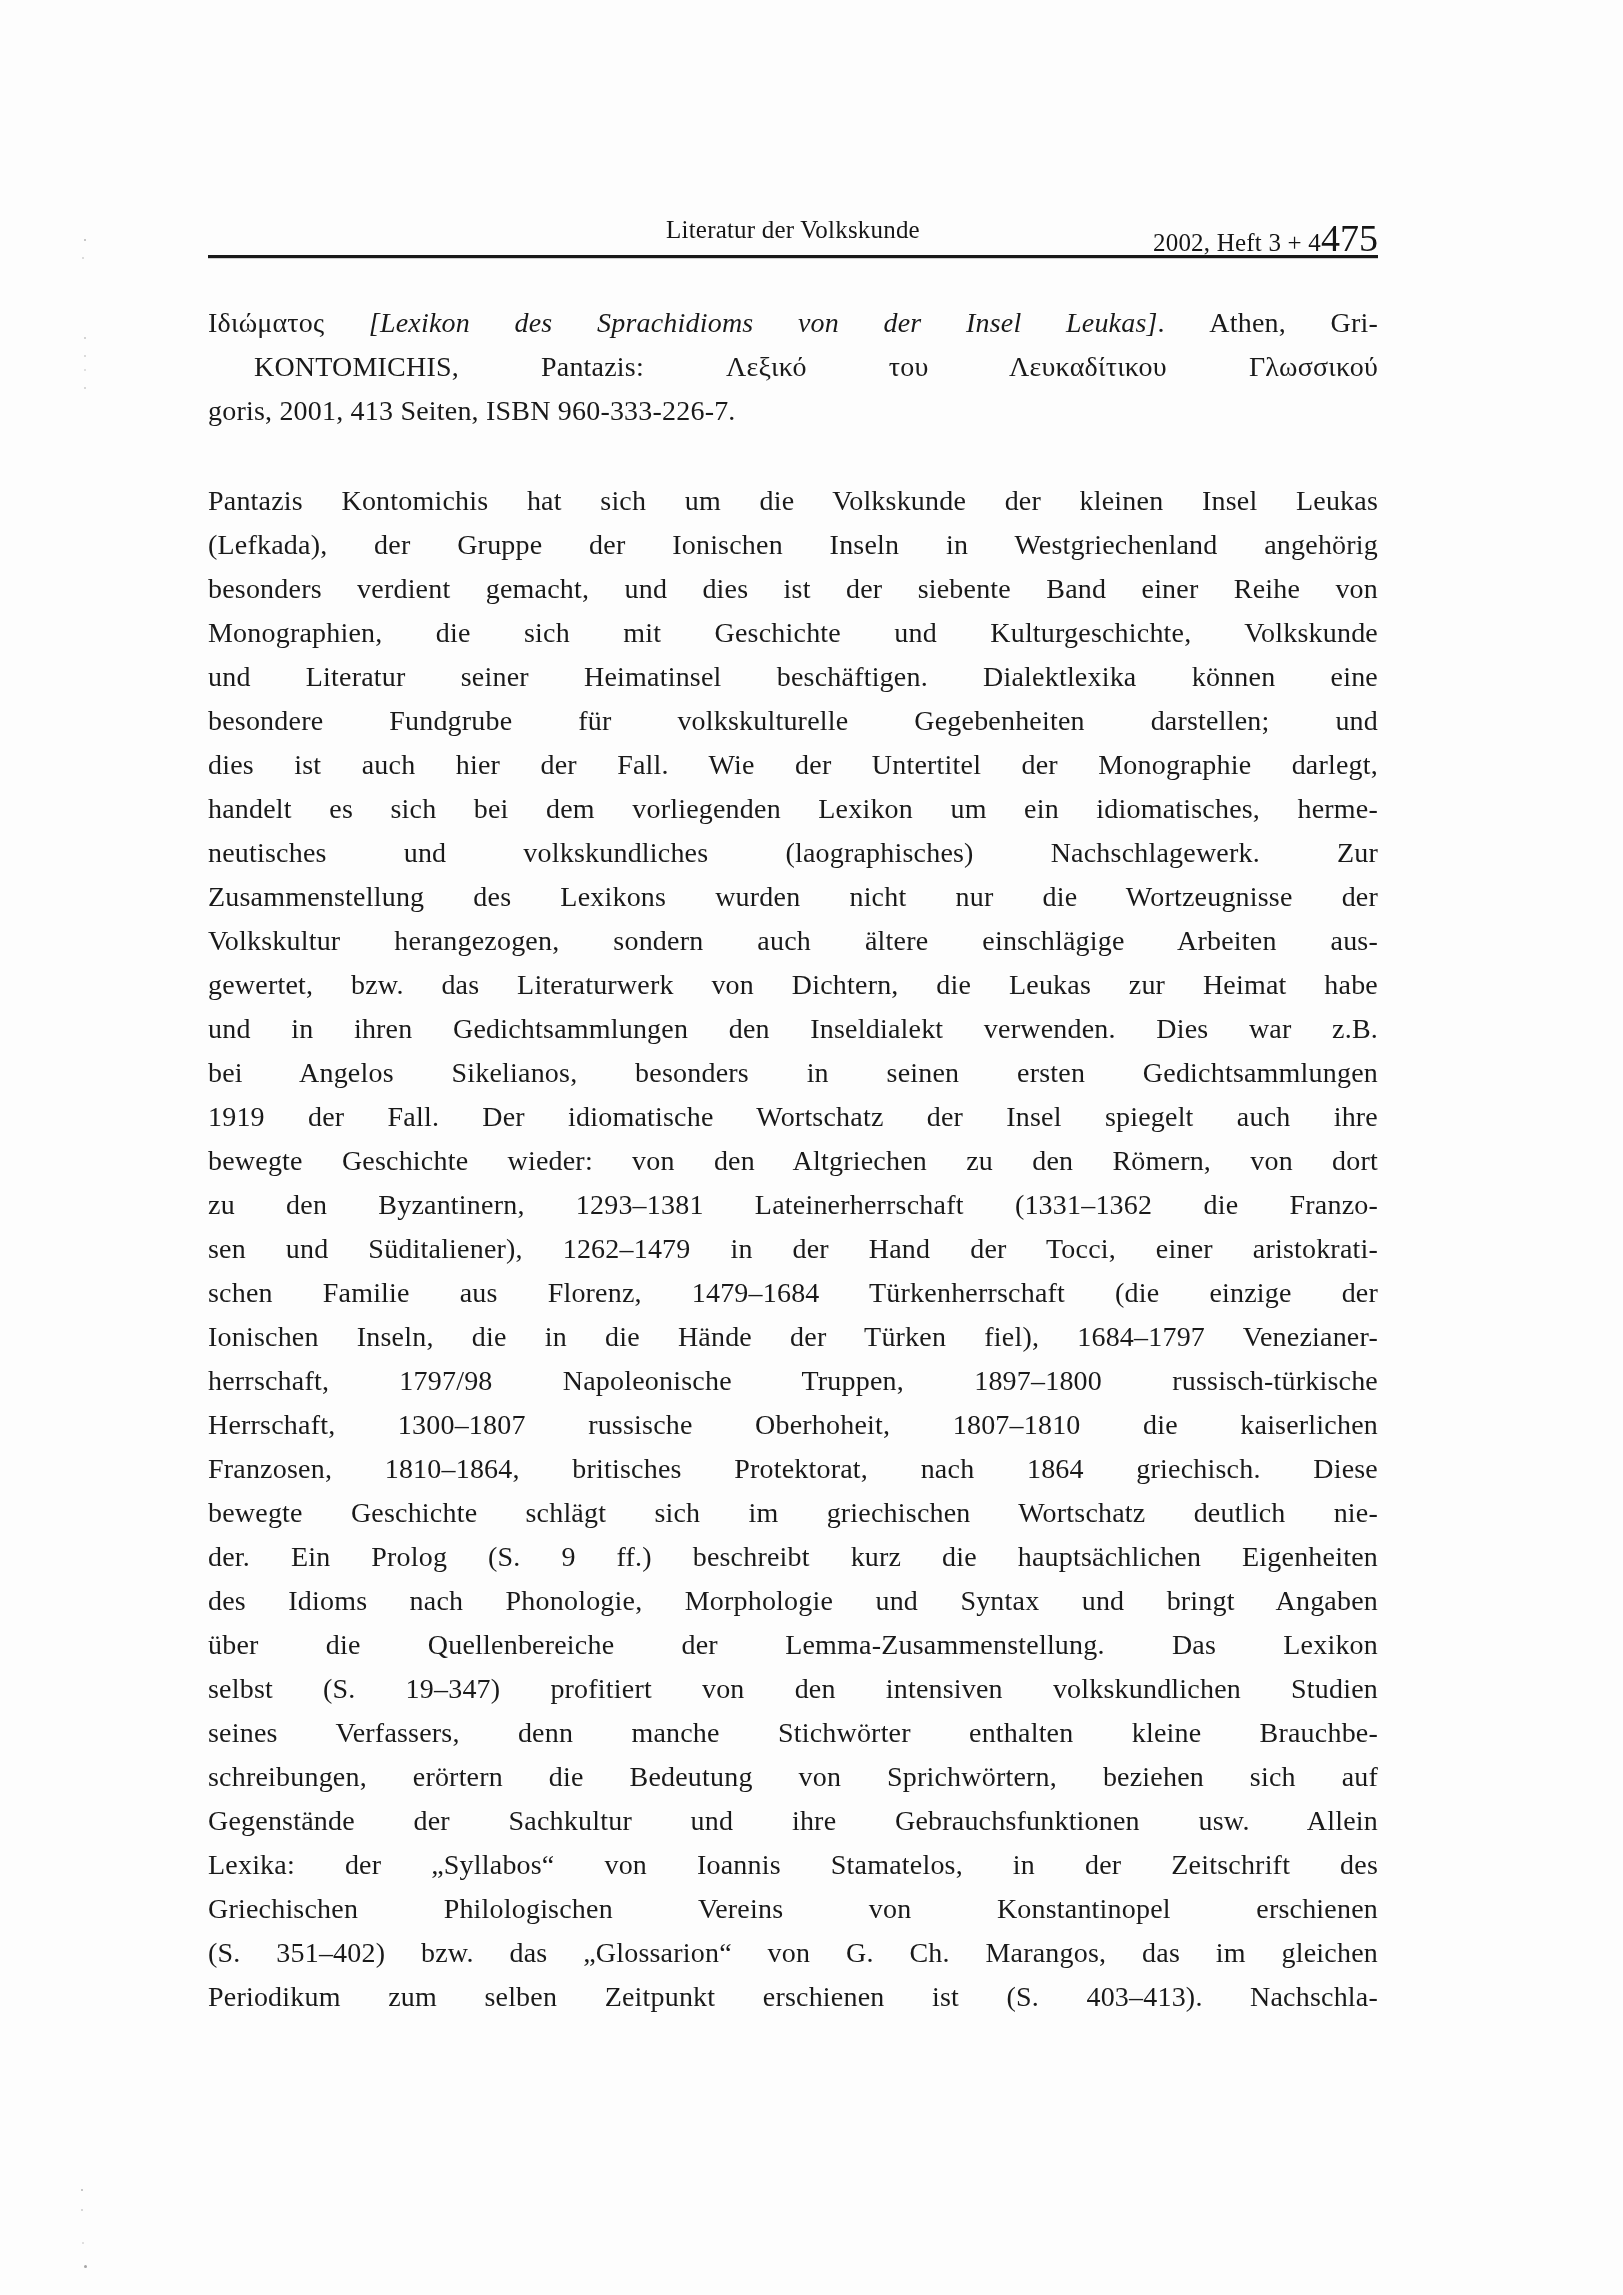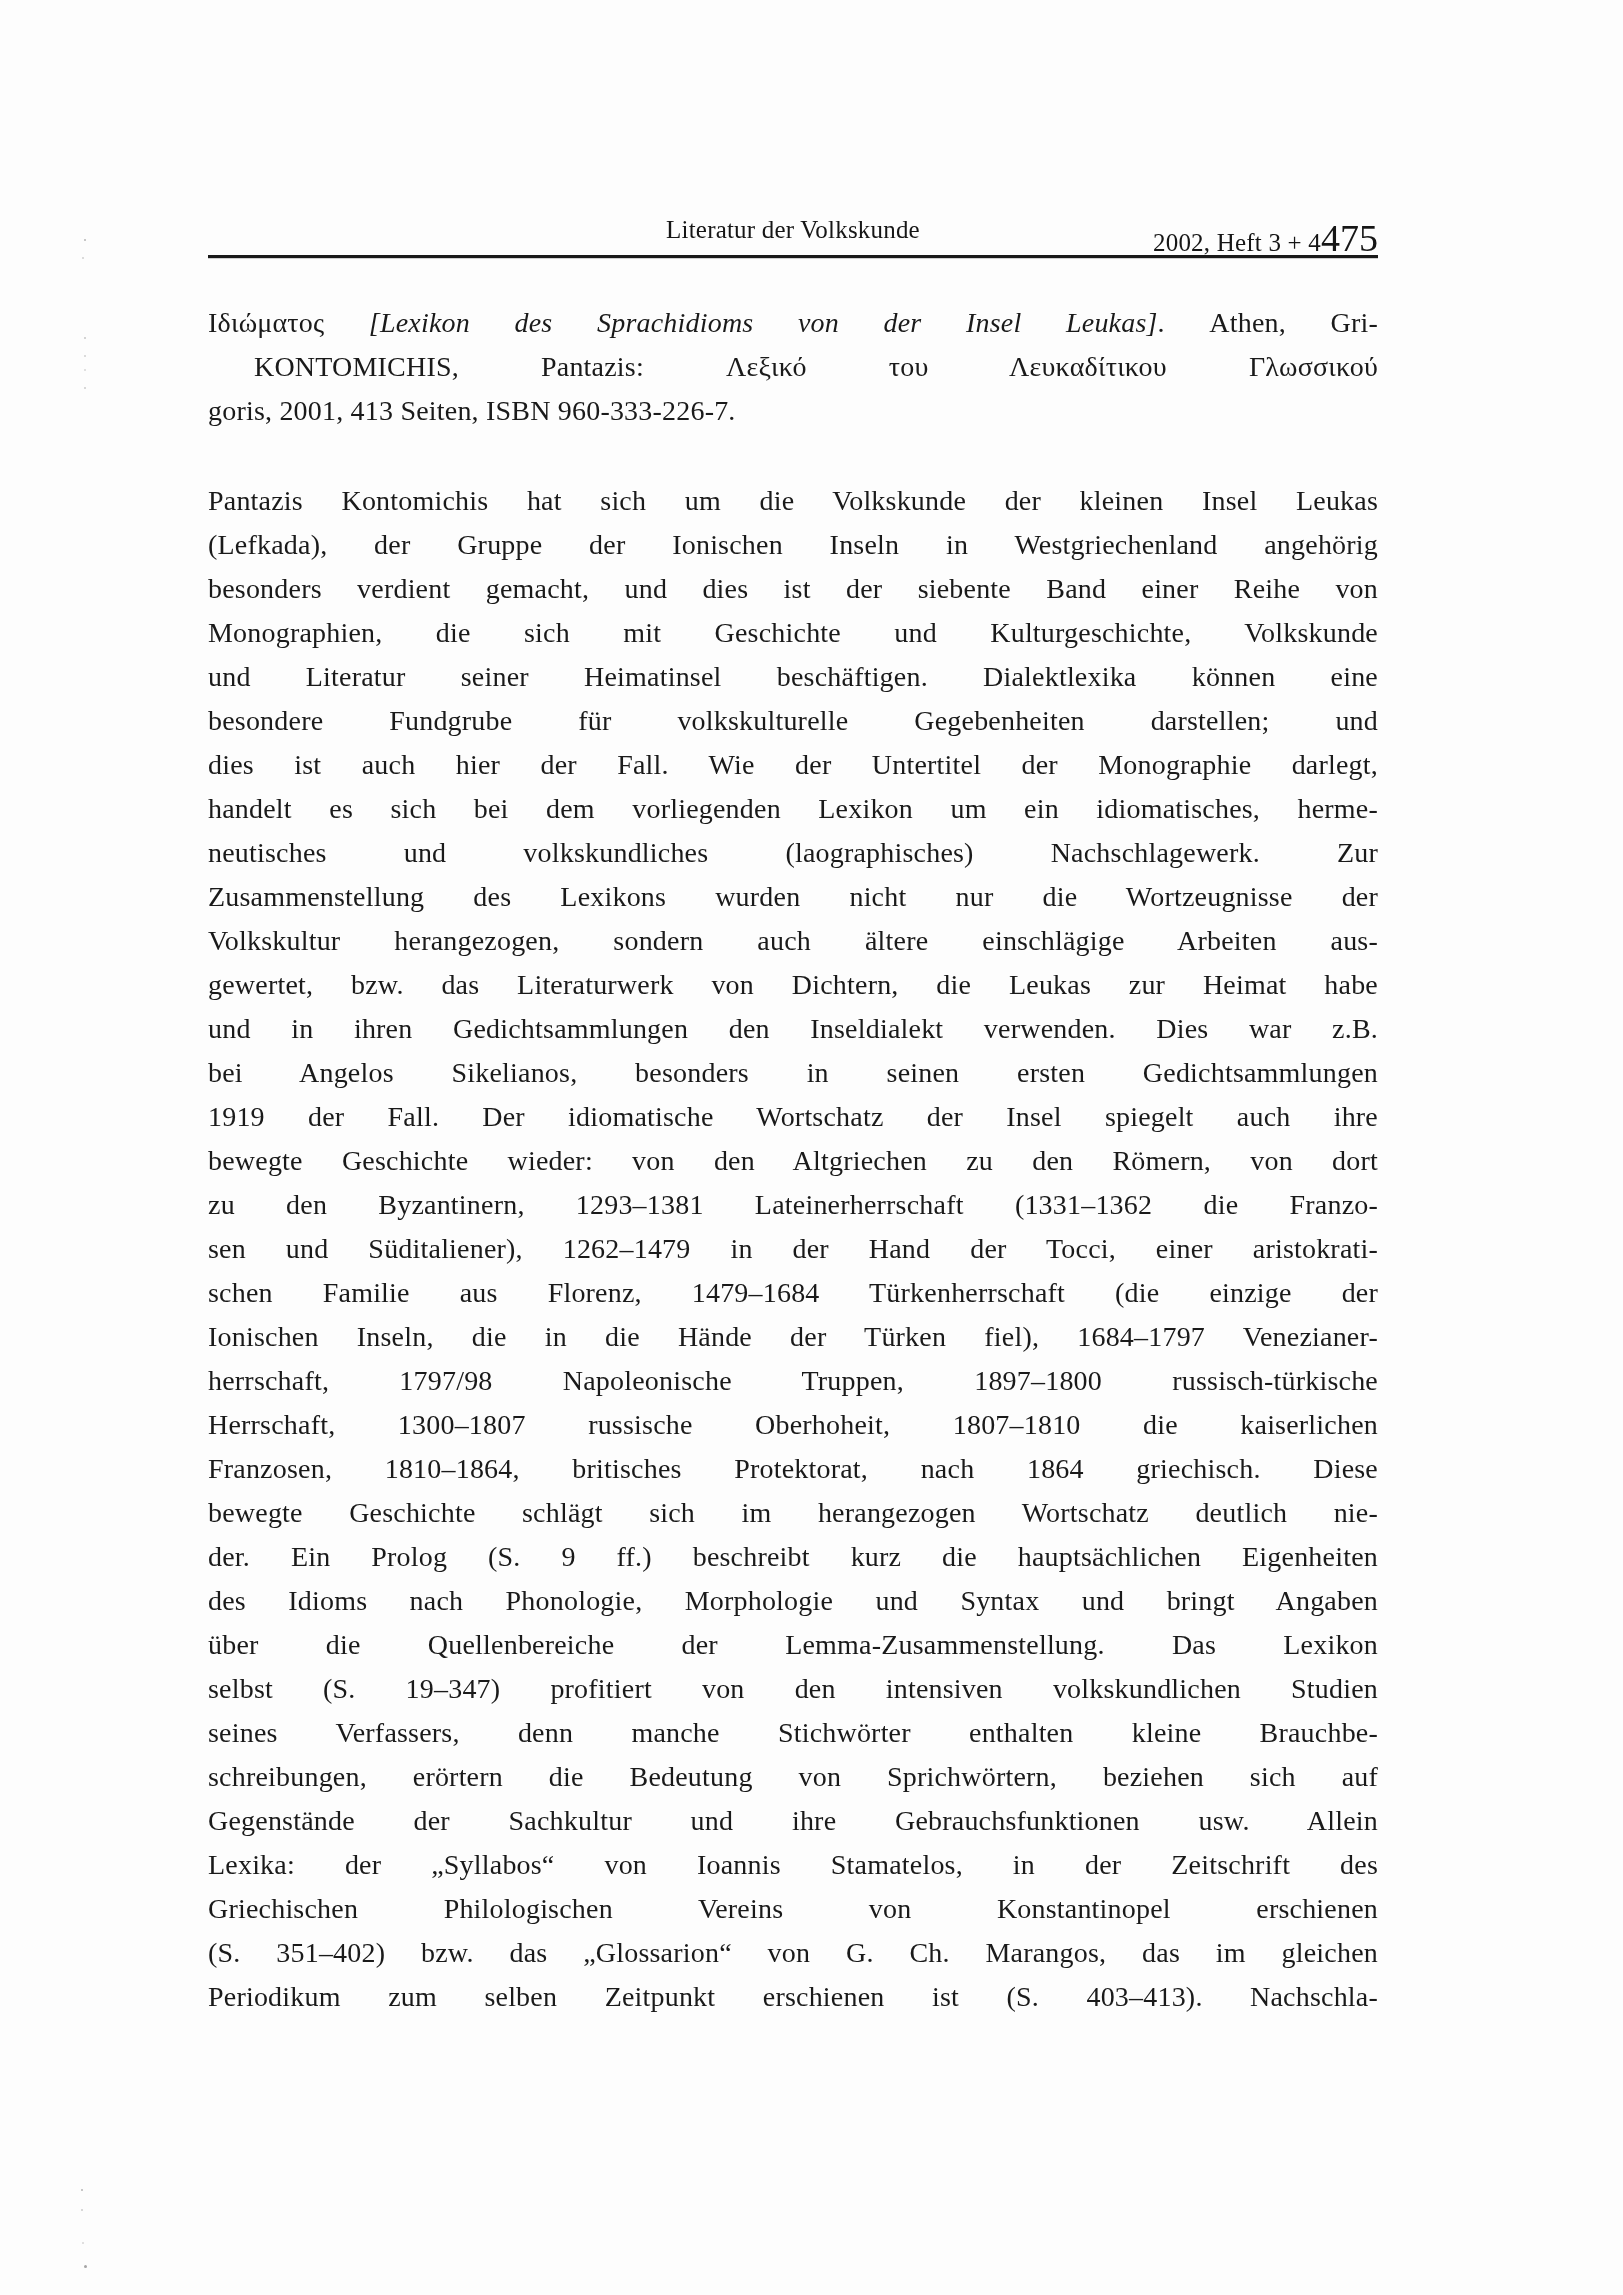--- a/index.html
+++ b/index.html
@@ -106,21 +106,21 @@
       <div class="line"><span>bei Angelos Sikelianos, besonders in seinen ersten Gedichtsammlungen</span></div>
       <div class="line"><span>1919 der Fall. Der idiomatische Wortschatz der Insel spiegelt auch ihre</span></div>
       <div class="line"><span>bewegte Geschichte wieder: von den Altgriechen zu den Römern, von dort</span></div>
       <div class="line"><span>zu den Byzantinern, 1293–1381 Lateinerherrschaft (1331–1362 die Franzo-</span></div>
       <div class="line"><span>sen und Süditaliener), 1262–1479 in der Hand der Tocci, einer aristokrati-</span></div>
       <div class="line"><span>schen Familie aus Florenz, 1479–1684 Türkenherrschaft (die einzige der</span></div>
       <div class="line"><span>Ionischen Inseln, die in die Hände der Türken fiel), 1684–1797 Venezianer-</span></div>
       <div class="line"><span>herrschaft, 1797/98 Napoleonische Truppen, 1897–1800 russisch-türkische</span></div>
       <div class="line"><span>Herrschaft, 1300–1807 russische Oberhoheit, 1807–1810 die kaiserlichen</span></div>
       <div class="line"><span>Franzosen, 1810–1864, britisches Protektorat, nach 1864 griechisch. Diese</span></div>
-      <div class="line"><span>bewegte Geschichte schlägt sich im herangezogen Wortschatz deutlich nie-</span></div>
+      <div class="line"><span>bewegte Geschichte schlägt sich im griechischen Wortschatz deutlich nie-</span></div>
       <div class="line"><span>der. Ein Prolog (S. 9 ff.) beschreibt kurz die hauptsächlichen Eigenheiten</span></div>
       <div class="line"><span>des Idioms nach Phonologie, Morphologie und Syntax und bringt Angaben</span></div>
       <div class="line"><span>über die Quellenbereiche der Lemma-Zusammenstellung. Das Lexikon</span></div>
       <div class="line"><span>selbst (S. 19–347) profitiert von den intensiven volkskundlichen Studien</span></div>
       <div class="line"><span>seines Verfassers, denn manche Stichwörter enthalten kleine Brauchbe-</span></div>
       <div class="line"><span>schreibungen, erörtern die Bedeutung von Sprichwörtern, beziehen sich auf</span></div>
       <div class="line"><span>Gegenstände der Sachkultur und ihre Gebrauchsfunktionen usw. Allein</span></div>
       <div class="line"><span>Lexika: der „Syllabos“ von Ioannis Stamatelos, in der Zeitschrift des</span></div>
       <div class="line"><span>Griechischen Philologischen Vereins von Konstantinopel erschienen</span></div>
       <div class="line"><span>(S. 351–402) bzw. das „Glossarion“ von G. Ch. Marangos, das im gleichen</span></div>

